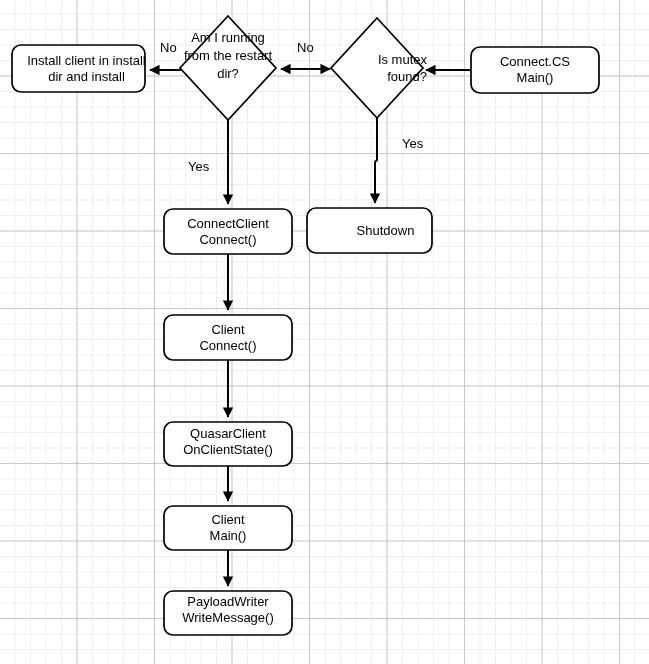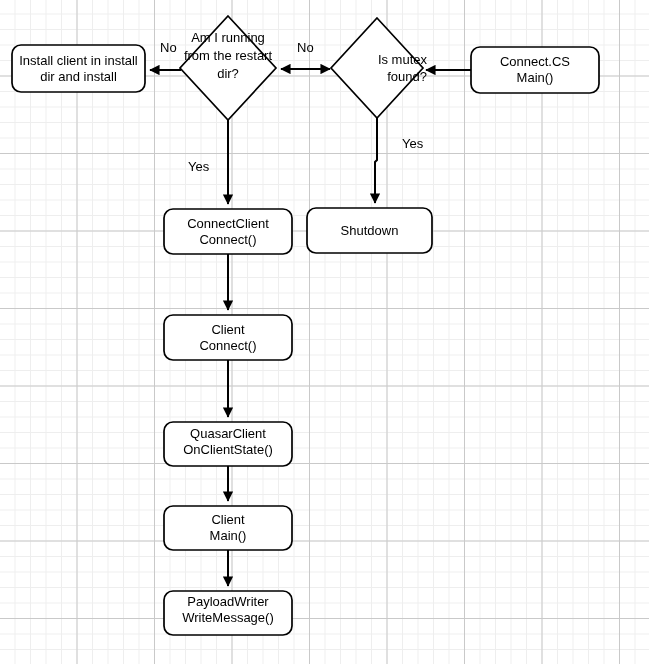--- a/index.html
+++ b/index.html
@@ -109,42 +109,42 @@
       <rect x="164" y="315" width="128" height="45" rx="9" ry="9"></rect>
 
       <rect x="164" y="422" width="128" height="44" rx="9" ry="9"></rect>
 
       <rect x="164" y="506" width="128" height="44" rx="9" ry="9"></rect>
 
       <rect x="164" y="591" width="128" height="44" rx="9" ry="9"></rect>
     </g>
   </svg>
 
-  <div class="node-label" style="left:0; top:45px; width:133px; height:47px;padding-left:12px;">
+  <div class="node-label" style="left:8px; top:45px; width:133px; height:47px;padding-left:12px;">
     <span>Install client in install</span>
     <span>dir and install</span>
   </div>
 
   <div class="node-label" style="left:160px; top:28px; width:136px; height:56px; line-height:18px;">
     <span>Am I running</span>
     <span>from the restart</span>
     <span>dir?</span>
   </div>
 
   <div class="node-label" style="left:327px; top:48px; width:100px; height:40px; line-height:17px;align-items:flex-end;">
     <span>Is mutex</span>
     <span>found?</span>
   </div>
 
   <div class="node-label" style="left:471px; top:47px; width:128px; height:46px;">
     <span>Connect.CS</span>
     <span>Main()</span>
   </div>
 
-  <div class="node-label" style="left:307px; top:208px; width:125px; height:45px;">
+  <div class="node-label" style="left:307px; top:208px; width:125px; height:45px;padding-left:16px;">
     <span>Shutdown</span>
   </div>
 
   <div class="node-label" style="left:164px; top:209px; width:128px; height:45px;align-items:center;">
     <span>ConnectClient</span>
     <span>Connect()</span>
   </div>
 
   <div class="node-label" style="left:164px; top:315px; width:128px; height:45px;">
     <span>Client</span>

